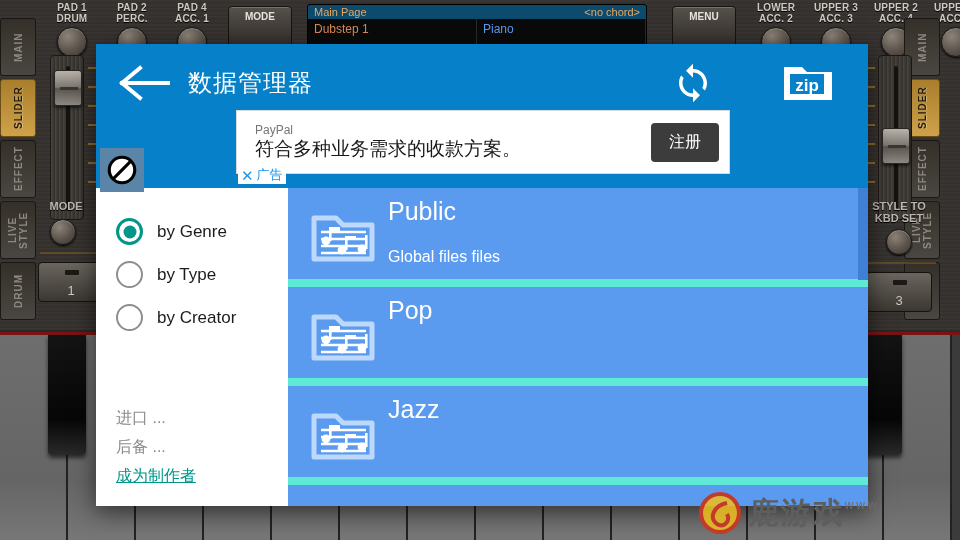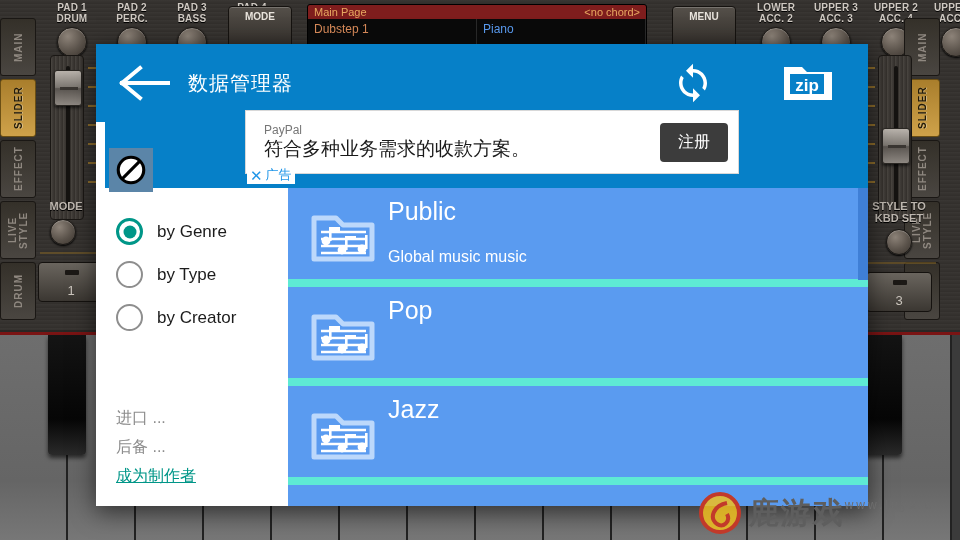--- a/index.html
+++ b/index.html
@@ -43,21 +43,21 @@
     display:flex; align-items:flex-start; justify-content:center;
     padding-top:4px;
     box-shadow: inset 0 1px 0 rgba(255,255,255,.2);
   }
   .lcd {
     position:absolute; top:4px; left:307px; width:340px; height:56px;
     background:#0a0a0a; border:1px solid #000; border-radius:3px;
     overflow:hidden;
   }
   .lcd-title {
-    background:#7f1d1d; color:#e8a860; font-size:11px;
+    background:#0c4a6e; color:#e8a860; font-size:11px;
     padding:1px 6px; display:flex; justify-content:space-between;
   }
   .lcd-row { display:flex; height:28px; }
   .lcd-cell {
     flex:1; color:#d98b5a; font-size:12px; padding:3px 6px;
     border-right:1px solid #2a2a2a;
   }
   .lcd-cell.blue { color:#5a9bf0; }
 
   .side-tabs {
@@ -134,28 +134,28 @@
     background:#ffffff; box-shadow:0 6px 22px rgba(0,0,0,.55);
     overflow:hidden;
   }
   .dlg-header {
     position:relative; height:78px; background:#0680c8;
     display:flex; align-items:center; padding:0 22px;
   }
   .back-arrow { width:52px; height:40px; position:relative; cursor:pointer; }
   .back-arrow svg { display:block; }
   .dlg-title {
-    color:#fff; font-size:20px; margin-left:18px; letter-spacing:1px;
+    color:#fff; font-size:24px; margin-left:18px; letter-spacing:1px;
   }
   .hdr-actions { margin-left:auto; display:flex; align-items:center; gap:68px; padding-right:12px;}
   .icon-btn { cursor:pointer; display:flex; align-items:center; justify-content:center; }
 
   .ad-zone {
     position:relative; height:66px; background:#0680c8;
-    display:flex; align-items:center;margin-left:9px;
+    display:flex; align-items:center;
   }
   .ad-banner {
     position:absolute; left:140px; top:-12px; width:494px; height:64px;
     background:#fff; display:flex; align-items:center;
     padding:0 10px 0 18px; border:1px solid #d8d8d8;
   }
   .ad-text { flex:1; }
   .ad-brand { font-size:12px; color:#767676; line-height:14px; }
   .ad-headline { font-size:19px; color:#1a1a1a; line-height:24px; }
   .ad-cta {
@@ -240,25 +240,20 @@
 
     <div class="pad-group" style="left:44px;">
       <div class="pad">
         <div>PAD 1</div>
         <div>DRUM</div>
         <div class="knob"></div>
       </div>
       <div class="pad">
         <div>PAD 2</div>
         <div>PERC.</div>
-        <div class="knob"></div>
-      </div>
-      <div class="pad">
-        <div>PAD 3</div>
-        <div>BASS</div>
         <div class="knob"></div>
       </div>
       <div class="pad">
         <div>PAD 4</div>
         <div>ACC. 1</div>
         <div class="knob"></div>
       </div>
     </div>
 
     <div class="mode-btn" style="left:228px;">MODE</div>
@@ -471,21 +466,21 @@
                 <rect x="19" y="19" width="2.6" height="14"></rect>
                   <rect x="35" y="28" width="2.6" height="14"></rect>
                   <rect x="55" y="27" width="2.6" height="14"></rect>
                 <path d="M21 19h9v4h-9z"></path>
                   <path d="M37 28h9v4h-9z"></path>
               </g>
             </svg>
           </div>
           <div class="item-text">
             <div class="item-title">Public</div>
-            <div class="item-sub">Global music music</div>
+            <div class="item-sub">Global files files</div>
           </div>
           <div class="scroll-thumb"></div>
         </div>
 
         <div class="list-item">
           <div class="folder-icon">
             <svg width="66" height="56" viewBox="0 0 66 56" aria-hidden="true">
               <path d="M4 10h22l7 7h29v34H4z" fill="none" stroke="#bcd8fb" stroke-width="5" stroke-linejoin="round"></path>
               <g stroke="#ffffff" stroke-width="2.4">
                 <line x1="11" y1="24" x2="56" y2="24"></line>

